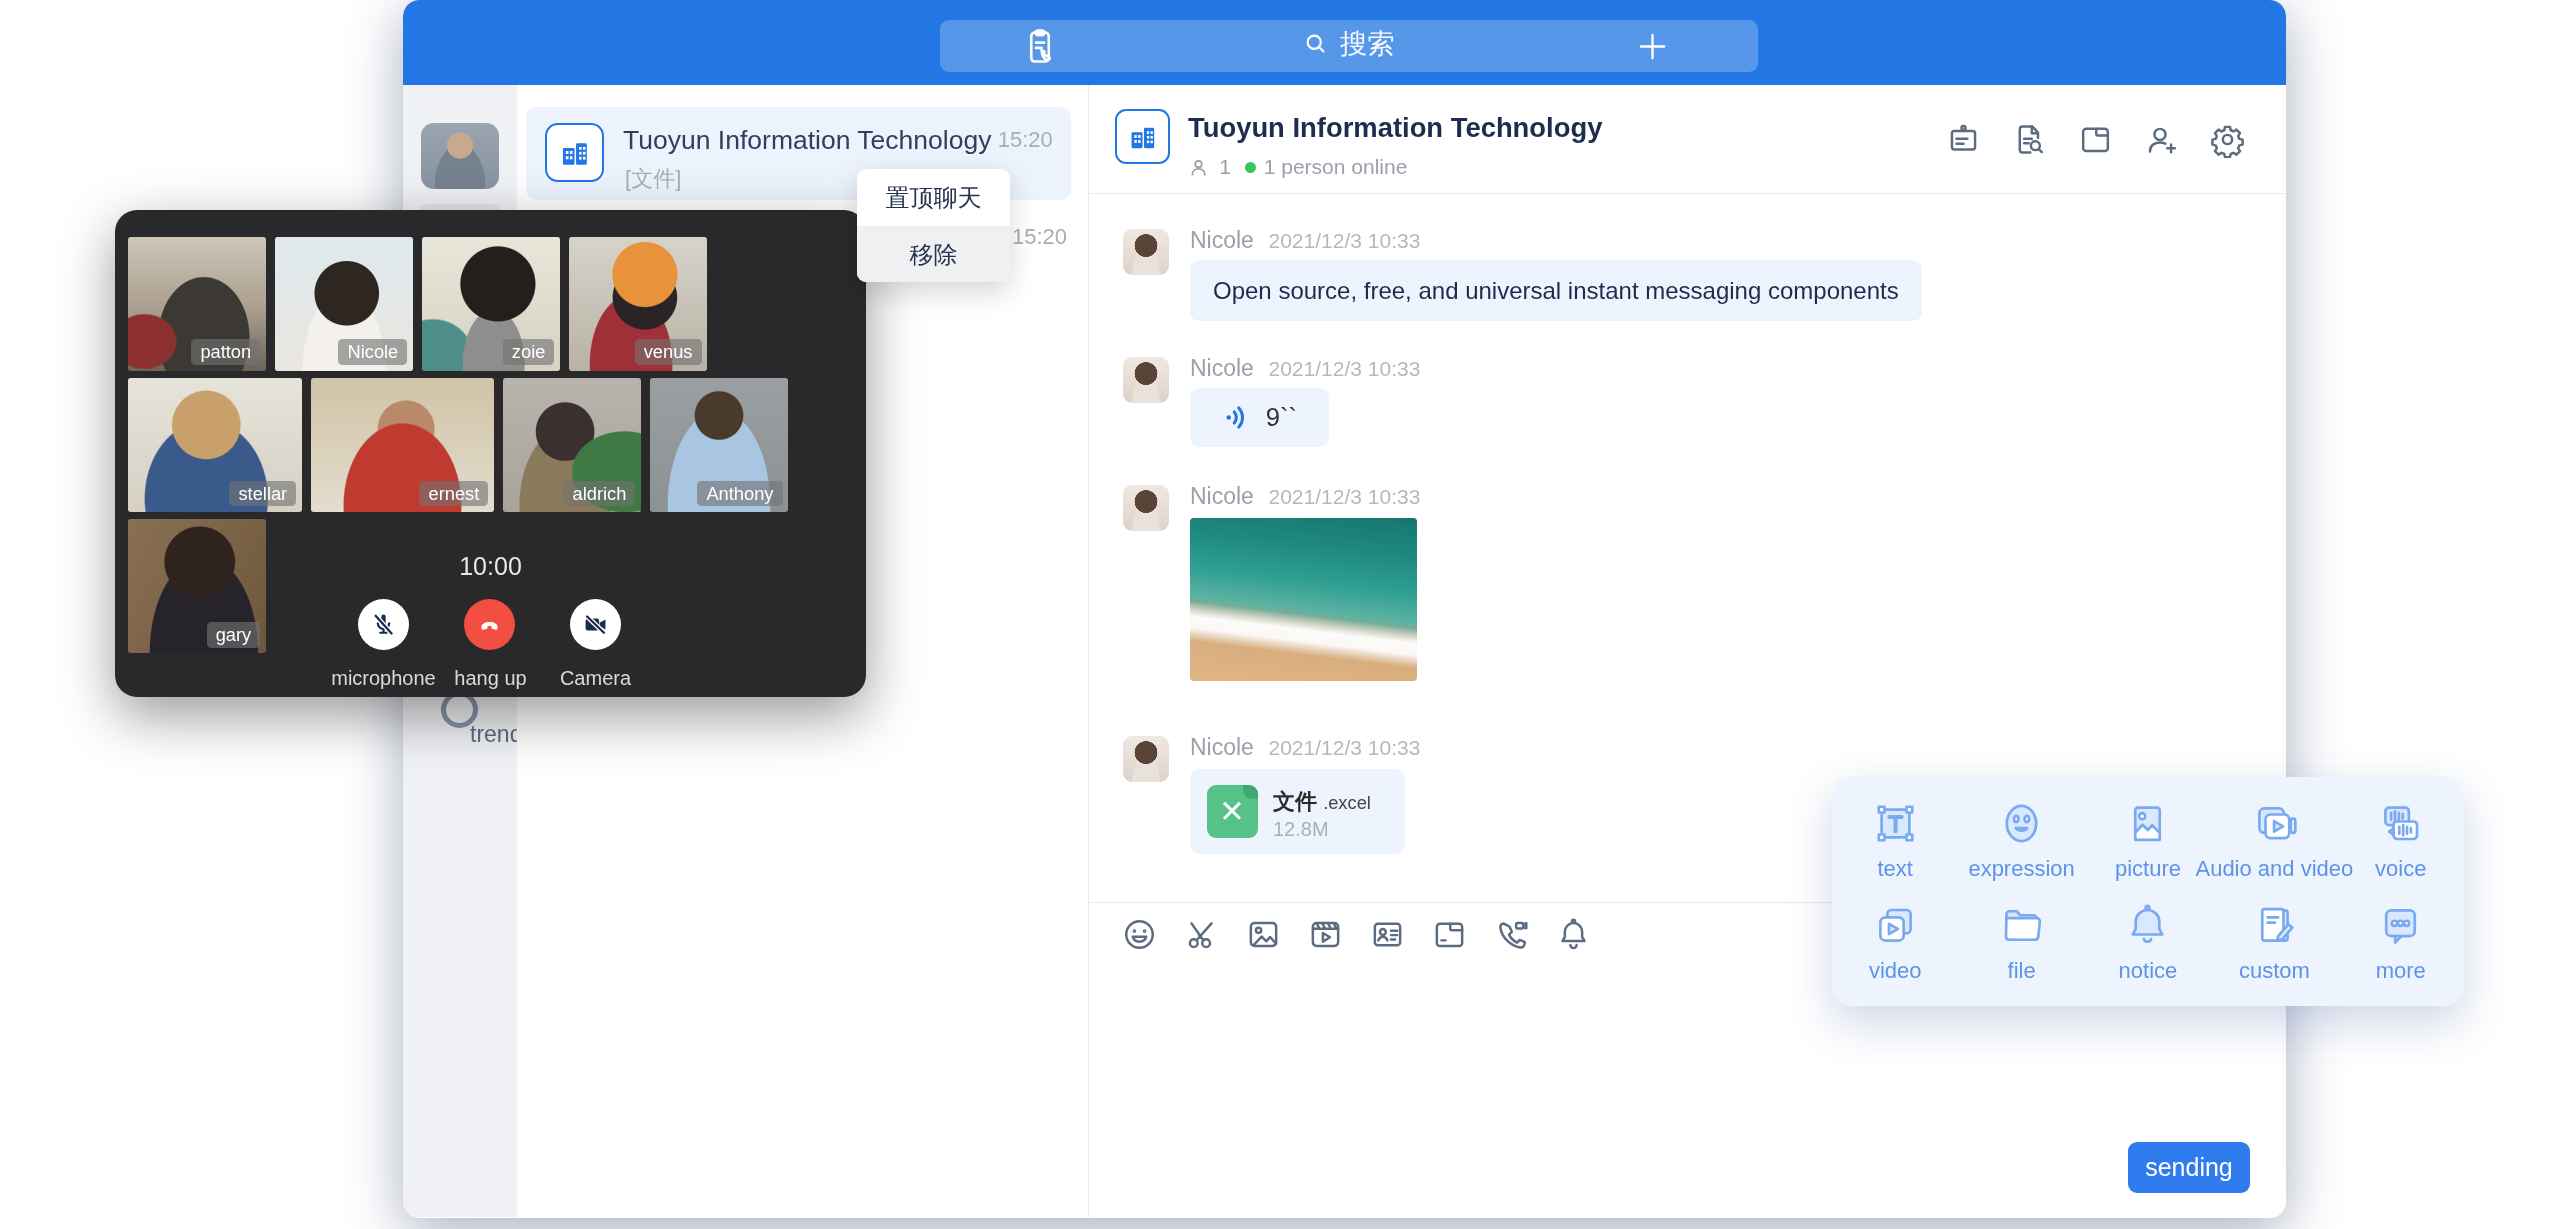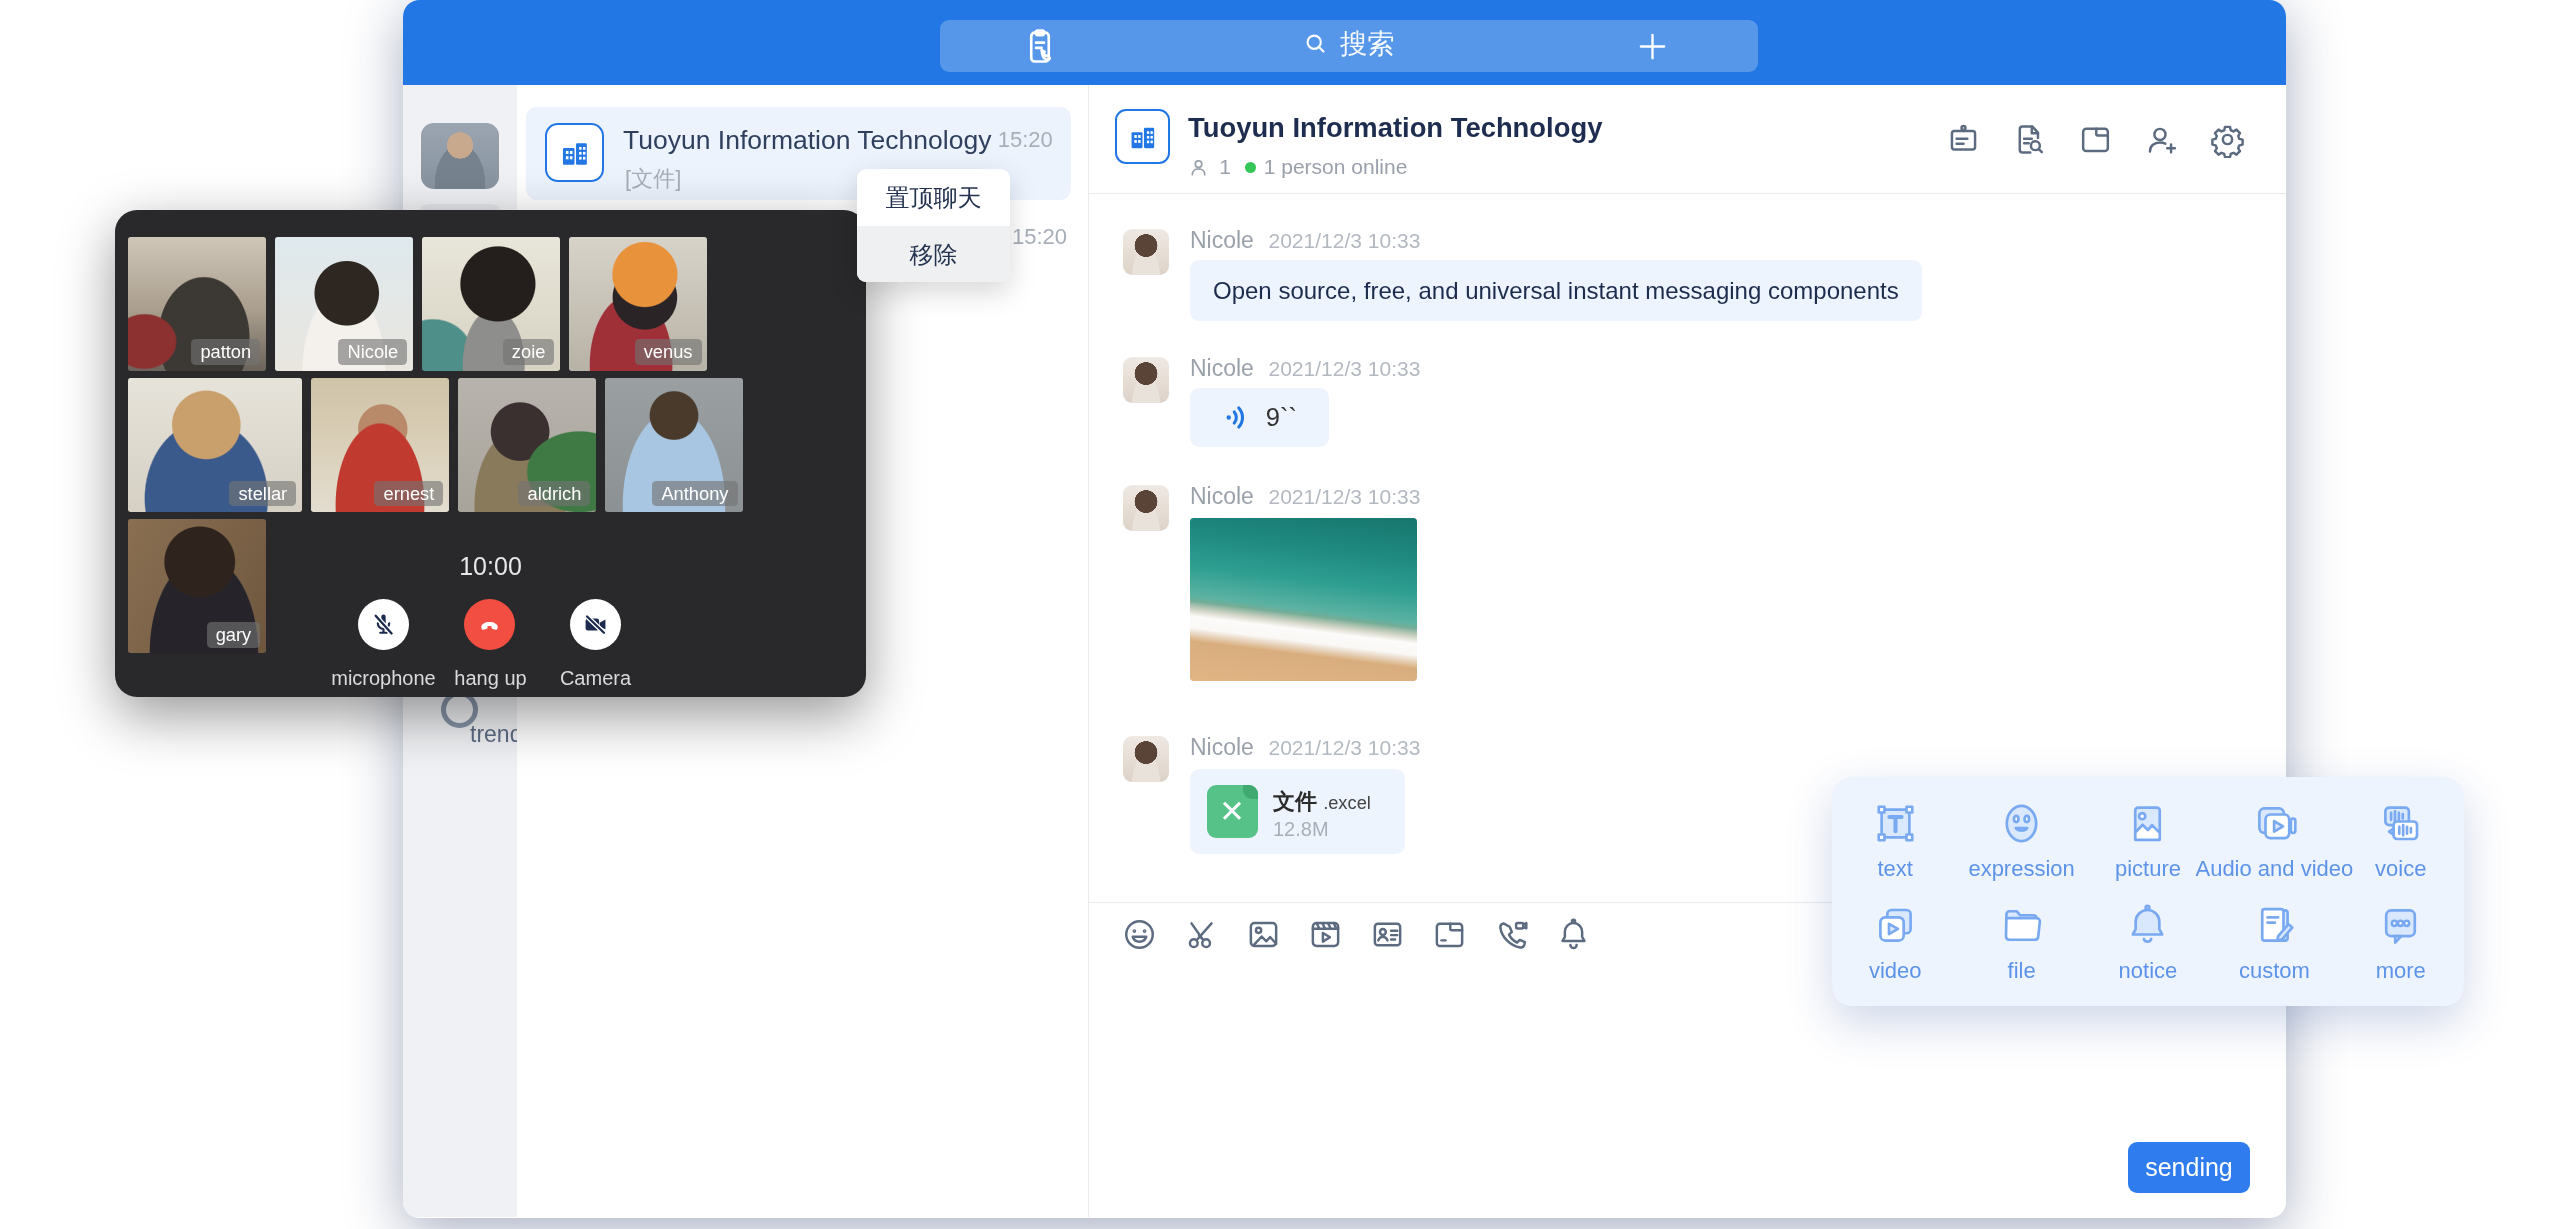--- a/index.html
+++ b/index.html
@@ -82,21 +82,21 @@
   .grid{position:absolute;left:12.8px;top:26.5px;width:727px;display:flex;flex-wrap:wrap;gap:7.3px 9.1px;}
   .tile{position:relative;width:138px;height:134px;border-radius:2.7px;overflow:hidden;}
   .tag{position:absolute;right:5.5px;bottom:5.5px;background:rgba(115,115,115,.62);color:#fff;font-size:18.3px;
     padding:1.8px 9.1px;border-radius:4.6px;}
   .p1{background:radial-gradient(ellipse at 12% 78%,#8c3030 0 18%,transparent 19%),radial-gradient(ellipse at 55% 75%,#3c3834 0 42%,transparent 43%),linear-gradient(180deg,#cfc6b8,#a99e8d 55%,#6b635a);}
   .p2{background:radial-gradient(circle at 52% 42%,#2e2620 0 30%,transparent 31%),radial-gradient(ellipse at 50% 100%,#f4f1ec 0 42%,transparent 43%),linear-gradient(180deg,#dfe9ee,#e9e6df);}
   .p3{background:radial-gradient(circle at 55% 35%,#241f1c 0 32%,transparent 33%),radial-gradient(ellipse at 52% 95%,#8e8e8c 0 30%,transparent 31%),radial-gradient(ellipse at 8% 90%,#4f8f8a 0 22%,transparent 23%),linear-gradient(180deg,#e8e6da,#d7d2c2);}
   .p4{background:radial-gradient(circle at 55% 28%,#e8923c 0 26%,transparent 27%),radial-gradient(circle at 55% 45%,#2a2426 0 30%,transparent 31%),radial-gradient(ellipse at 45% 95%,#a03038 0 38%,transparent 39%),linear-gradient(180deg,#d8d3c9,#b8b2a6);}
   .p5{background:radial-gradient(circle at 45% 35%,#c9a06b 0 26%,transparent 27%),radial-gradient(ellipse at 45% 90%,#3a5a8c 0 45%,transparent 46%),linear-gradient(180deg,#e6e3da,#d6d0c4);padding-left:36px;}
   .p6{background:radial-gradient(circle at 55% 35%,#5a4433 0 34%,transparent 35%),radial-gradient(ellipse at 60% 100%,#1d1c1e 0 48%,transparent 49%),linear-gradient(100deg,#dfe4e8,#c9c4bc);}
-  .p7{background:radial-gradient(ellipse at 50% 95%,#c03a30 0 45%,transparent 46%),radial-gradient(circle at 52% 38%,#b98a6a 0 22%,transparent 23%),linear-gradient(180deg,#cfc3a8,#d8cdb4 40%,#e3ddd0);}
+  .p7{background:radial-gradient(ellipse at 50% 95%,#c03a30 0 45%,transparent 46%),radial-gradient(circle at 52% 38%,#b98a6a 0 22%,transparent 23%),linear-gradient(180deg,#cfc3a8,#d8cdb4 40%,#e3ddd0);padding-left:45px;}
   .p8{background:radial-gradient(ellipse at 88% 70%,#3f7a44 0 30%,transparent 31%),radial-gradient(circle at 45% 40%,#3a3030 0 26%,transparent 27%),radial-gradient(ellipse at 45% 95%,#8a7a5c 0 42%,transparent 43%),linear-gradient(180deg,#b8b4ad,#a8a49c);}
   .p9{background:radial-gradient(circle at 50% 28%,#4a3a2c 0 20%,transparent 21%),radial-gradient(ellipse at 50% 95%,#a8c6e2 0 52%,transparent 53%),linear-gradient(180deg,#9aa0a2,#8c9294);}
   .p10{background:radial-gradient(circle at 52% 32%,#2e241d 0 30%,transparent 31%),radial-gradient(ellipse at 55% 100%,#26242a 0 50%,transparent 51%),linear-gradient(120deg,#8a6f52,#6e573e);text-decoration:underline;}
   .call-timer{position:absolute;left:0;top:342px;width:100%;text-align:center;font-size:25px;color:#e8e8ea;}
   .call-btns{position:absolute;left:0;top:389px;width:100%;}
   .cbtn{position:absolute;width:51px;height:51px;border-radius:50%;display:flex;align-items:center;justify-content:center;cursor:pointer;}
   .cbtn.white{background:#fff;}
   .cbtn.red{background:#f24e42;}
   .cbtn svg{width:29px;height:29px;}
   .clabel{position:absolute;top:68px;width:183px;text-align:center;font-size:20px;color:#d9dadc;}

